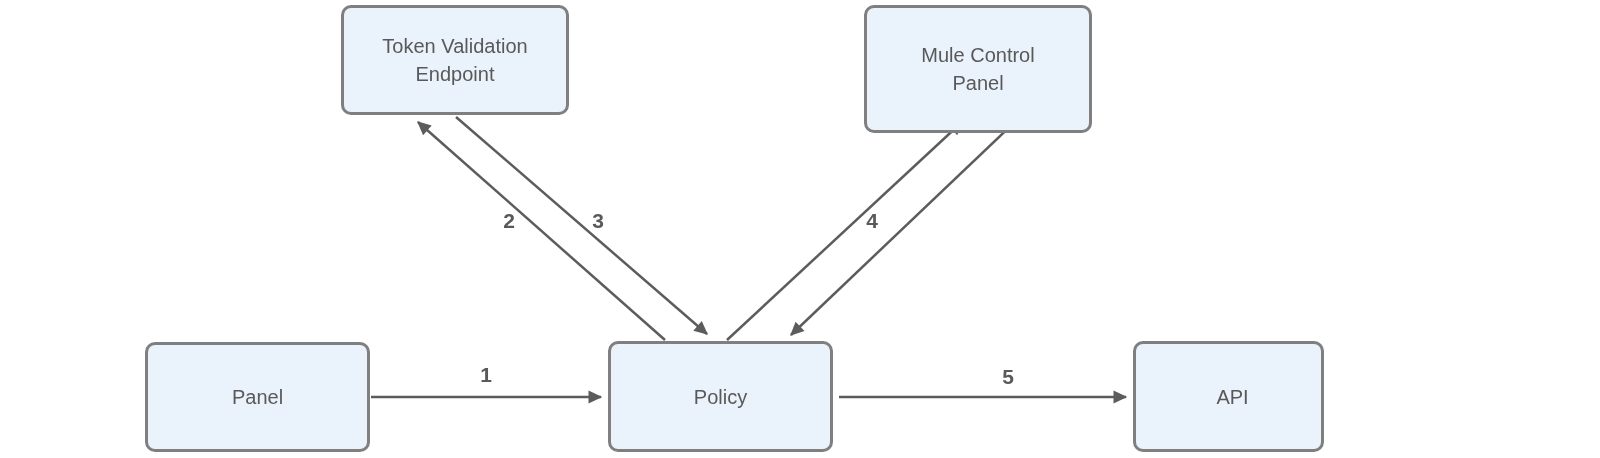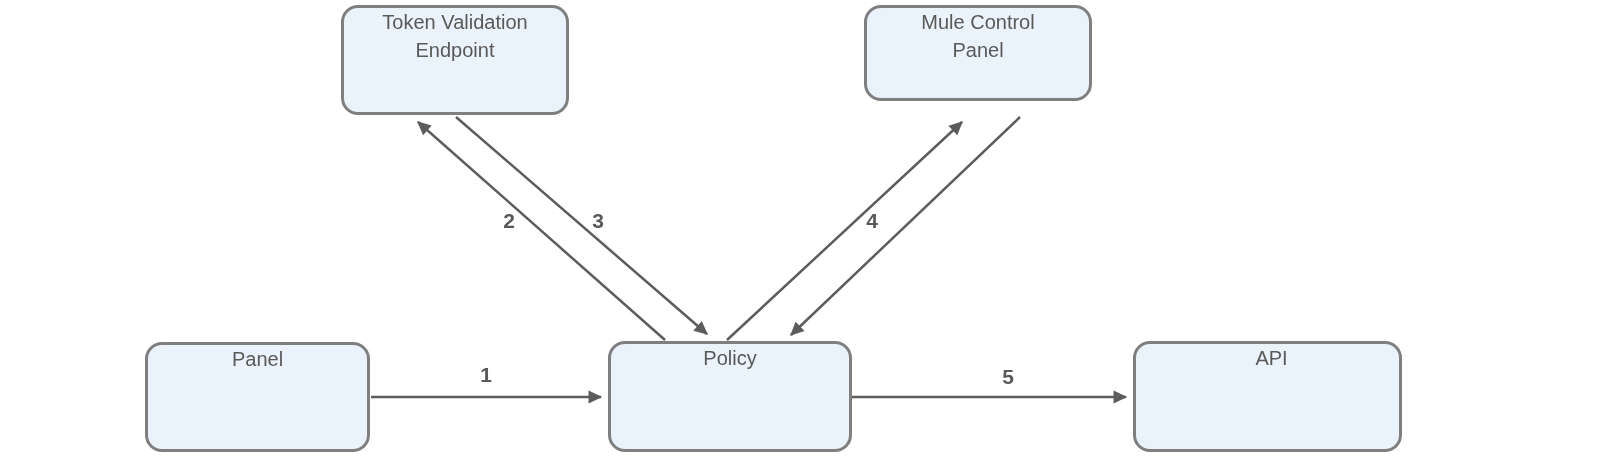--- a/index.html
+++ b/index.html
@@ -36,23 +36,23 @@
   }
   .edges .arrowhead-shape {
     fill: var(--edge-color);
     stroke: none;
   }
   .node {
     position: absolute;
     box-sizing: border-box;
     background: var(--node-fill);
     border: 3px solid var(--node-border);
-    border-radius: 17px;
+    border-radius: 10px;
     display: flex;
-    align-items: flex-start;
+    align-items: center;
     justify-content: center;
     text-align: center;
   }
   .node .node-label {
     color: var(--text-color);
     font-size: 20px;
     line-height: 28px;
     max-width: 170px;
   }
   .edge-label {
@@ -79,33 +79,33 @@
     <line x1="456" y1="117" x2="707" y2="334" marker-end="url(#arrowhead)"></line>
     <line x1="727" y1="340" x2="962" y2="122" marker-end="url(#arrowhead)"></line>
     <line x1="1020" y1="117" x2="791" y2="335" marker-end="url(#arrowhead)"></line>
     <line x1="839" y1="397" x2="1126" y2="397" marker-end="url(#arrowhead)"></line>
   </svg>
 
   <div class="node" style="left:341px; top:5px; width:228px; height:110px;">
     <span class="node-label">Token Validation Endpoint</span>
   </div>
 
-  <div class="node" style="left:864px; top:5px; width:228px; height:96px;">
+  <div class="node" style="left:864px; top:5px; width:228px; height:128px;">
     <span class="node-label">Mule Control Panel</span>
   </div>
 
   <div class="node" style="left:145px; top:342px; width:225px; height:110px;">
     <span class="node-label">Panel</span>
   </div>
 
-  <div class="node" style="left:608px; top:341px; width:244px; height:111px;">
+  <div class="node" style="left:608px; top:341px; width:225px; height:111px;">
     <span class="node-label">Policy</span>
   </div>
 
-  <div class="node" style="left:1133px; top:341px; width:269px; height:111px;padding-left:8px;">
+  <div class="node" style="left:1133px; top:341px; width:191px; height:111px;padding-left:8px;">
     <span class="node-label">API</span>
   </div>
 
   <span class="edge-label" style="left:486px; top:375px;">1</span>
   <span class="edge-label" style="left:509px; top:221px;">2</span>
   <span class="edge-label" style="left:598px; top:221px;">3</span>
   <span class="edge-label" style="left:872px; top:221px;">4</span>
   <span class="edge-label" style="left:1008px; top:377px;">5</span>
 
 </div>

